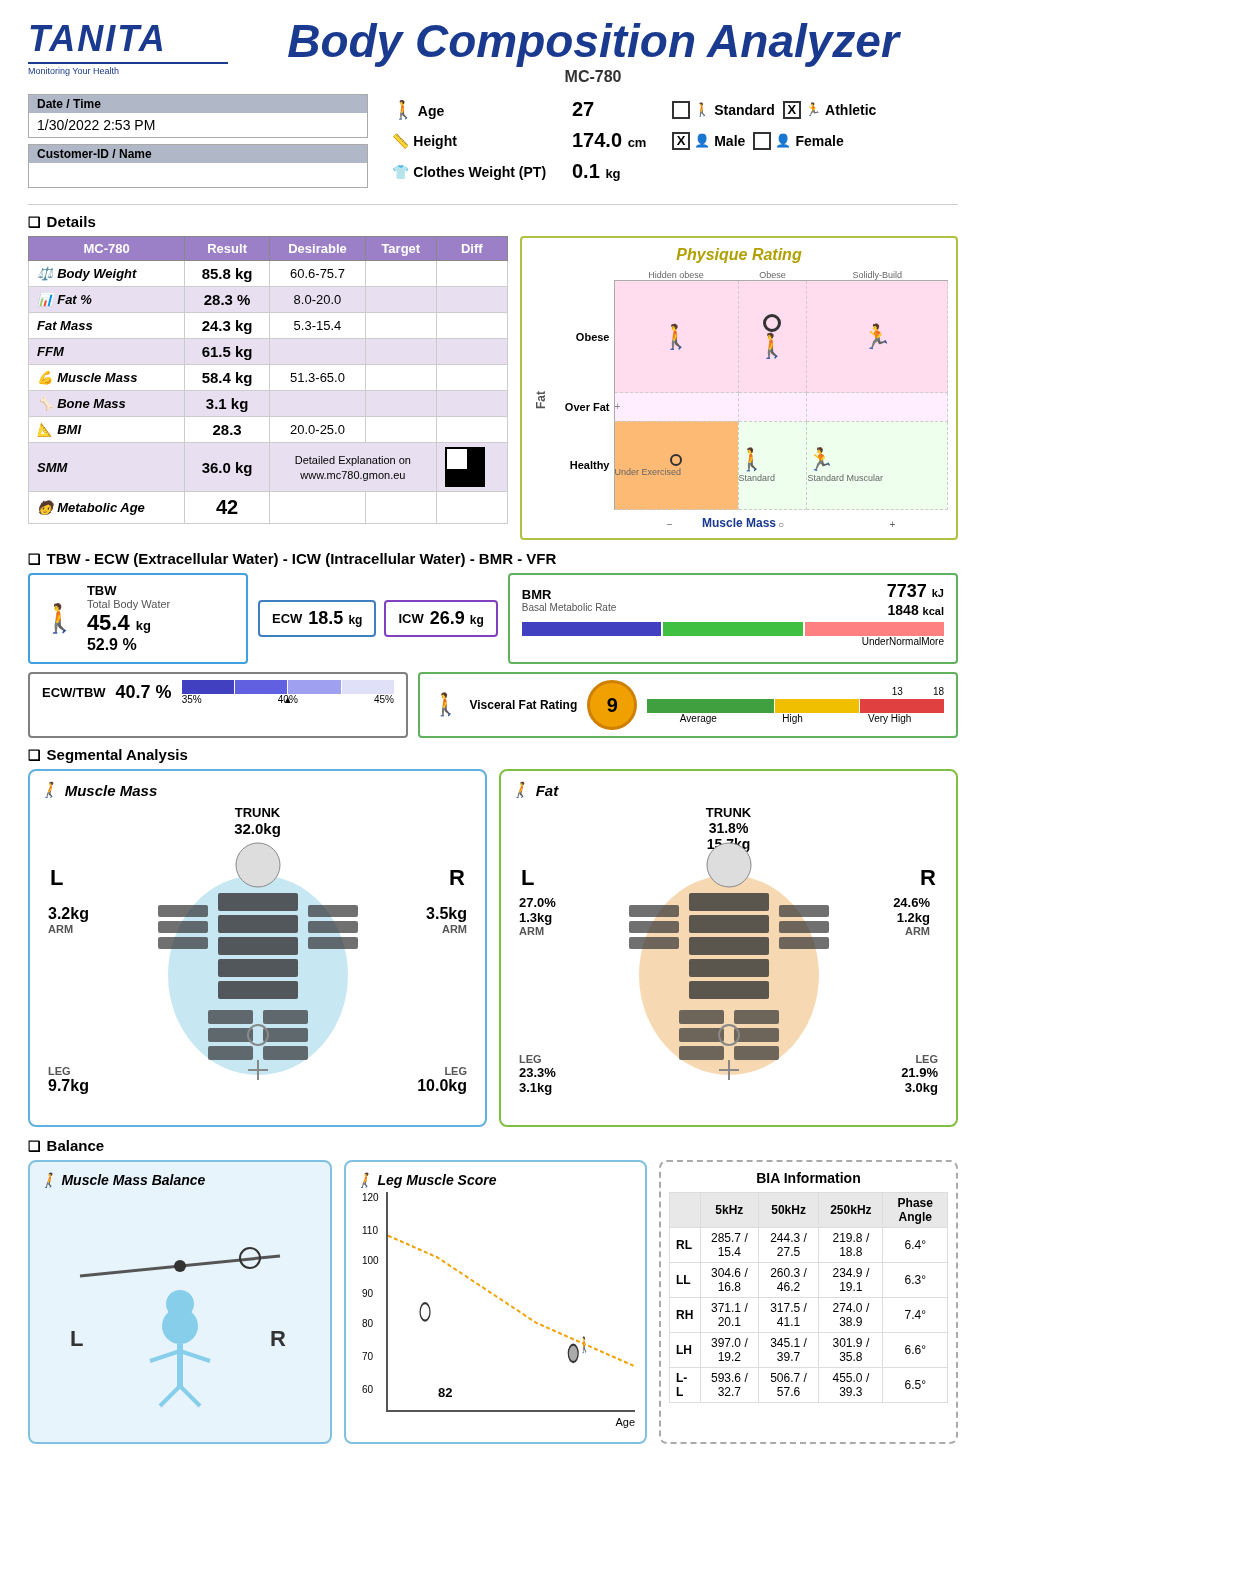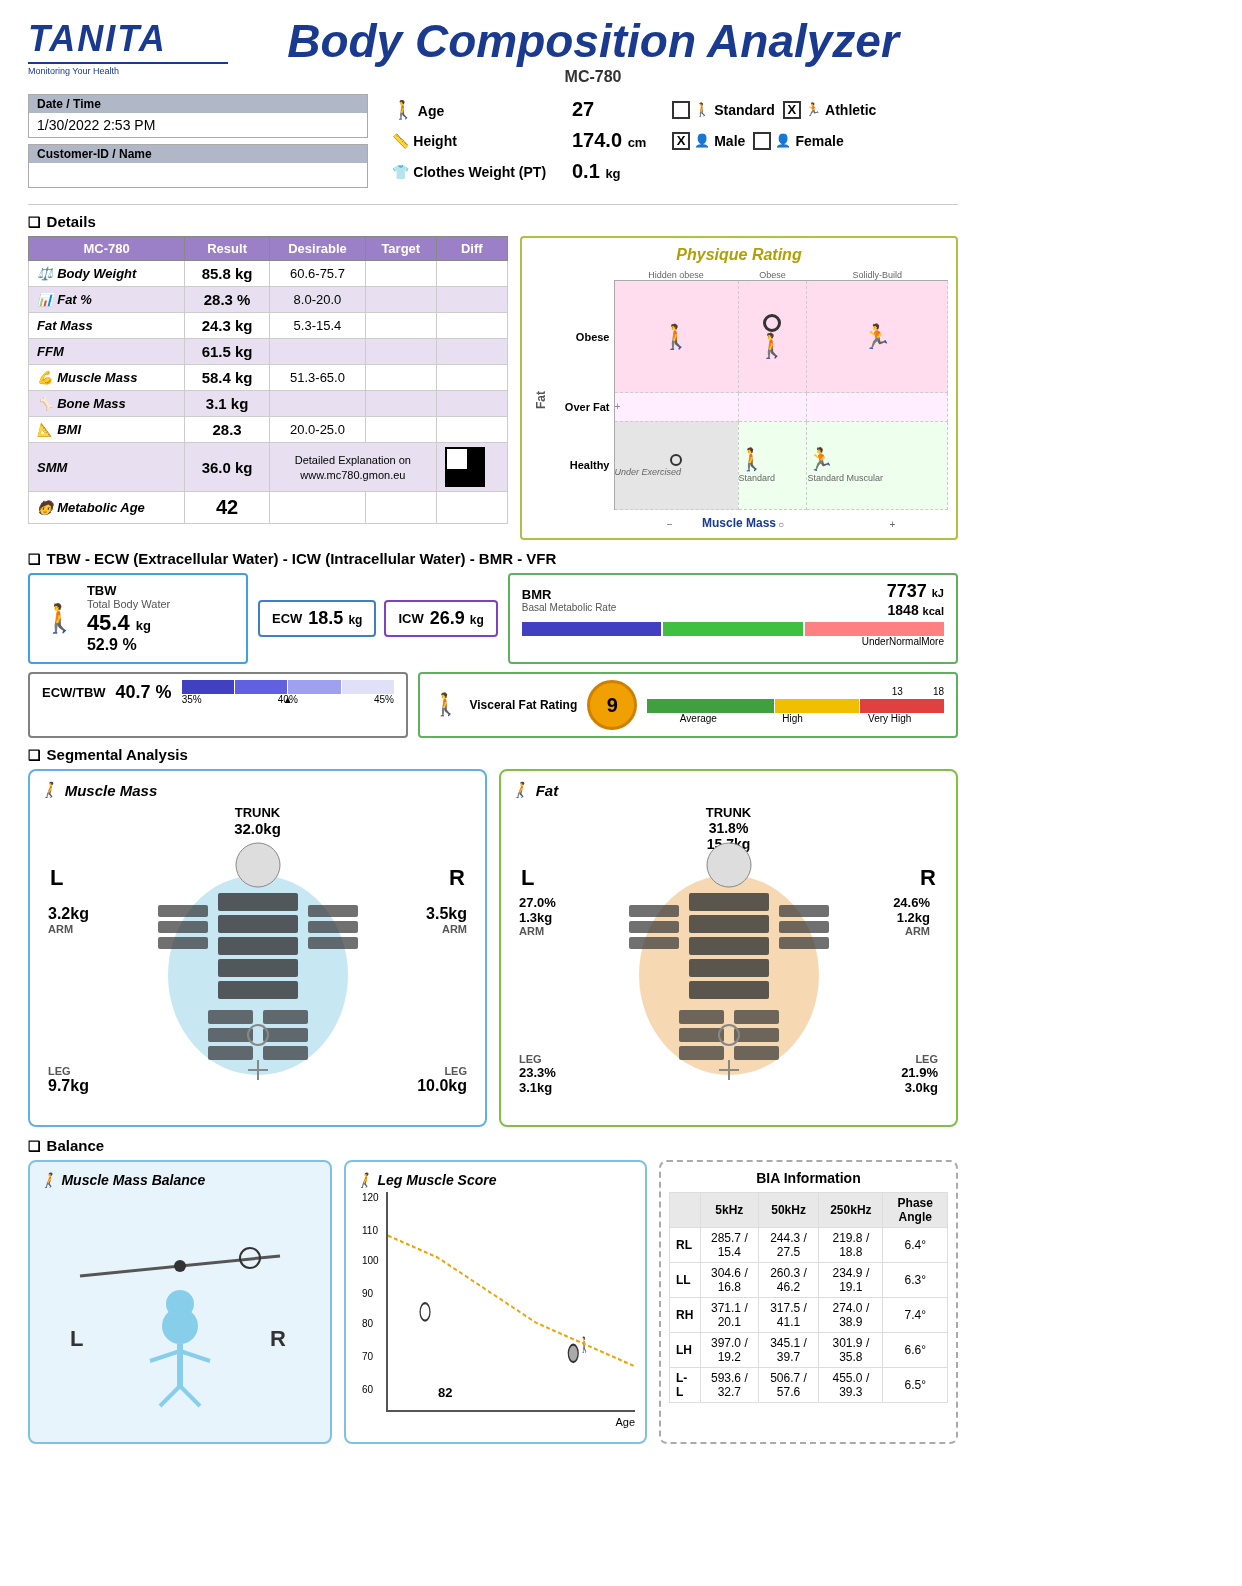--- a/index.html
+++ b/index.html
@@ -494,21 +494,21 @@
               <tr>
                 <td style="font-size:11px;font-weight:bold;text-align:right;padding-right:4px;border-right:1px solid #aaa;">Over Fat</td>
                 <td style="border:1px dashed #ccc;background:#fef;">
                   <span style="font-size:10px;color:#888;">+</span>
                 </td>
                 <td style="border:1px dashed #ccc;background:#fef;"></td>
                 <td style="border:1px dashed #ccc;background:#fef;"></td>
               </tr>
               <tr>
                 <td style="font-size:11px;font-weight:bold;text-align:right;padding-right:4px;border-right:1px solid #aaa;">Healthy</td>
-                <td style="border:1px dashed #ccc;background:#e5e5e5;font-style:italic;">
+                <td style="border:1px dashed #ccc;background:#fdba74;">
                   <div style="width:12px;height:12px;border-radius:50%;border:2px solid #333;margin:auto;"></div>
                   <span style="font-size:9px;color:#666;">Under Exercised</span>
                 </td>
                 <td style="border:1px dashed #ccc;background:#efe;">
                   <span style="font-size:22px;color:#0a8;">🚶</span>
                   <div style="font-size:9px;color:#666;">Standard</div>
                 </td>
                 <td style="border:1px dashed #ccc;background:#efe;">
                   <span style="font-size:22px;color:#0a8;">🏃</span>
                   <div style="font-size:9px;color:#666;">Standard Muscular</div>

